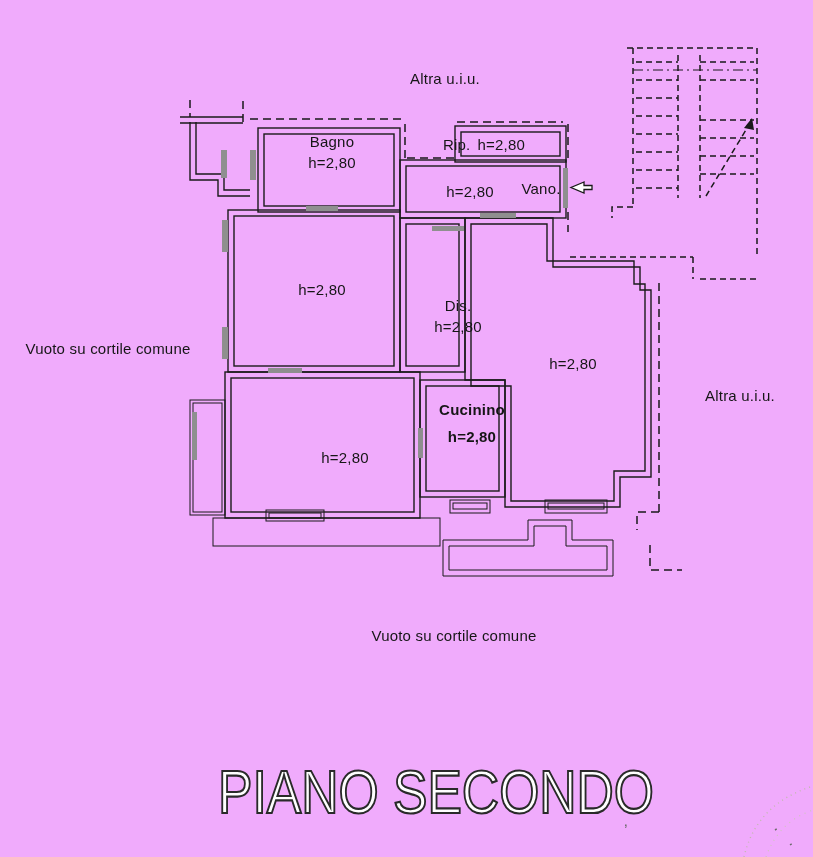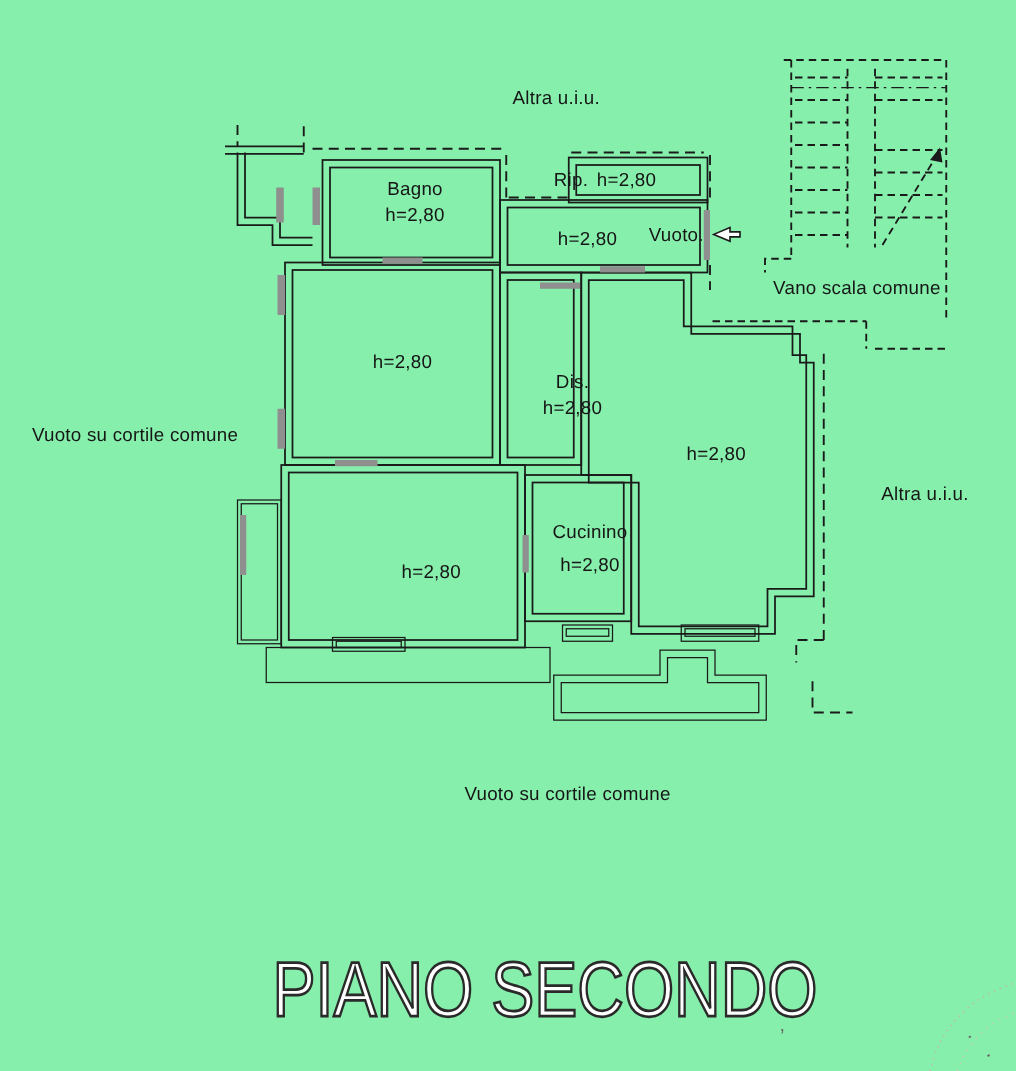--- a/index.html
+++ b/index.html
@@ -1,16 +1,16 @@
 <!DOCTYPE html>
 <html><head>
 <meta charset="utf-8">
 <style>
   html,body{margin:0;padding:0;background:#ffffff;}
-  #stage{position:relative;width:813px;height:857px;background:#86efac;overflow:hidden;
+  #stage{position:relative;width:813px;height:857px;background:#f0abfc;overflow:hidden;
          font-family:"Liberation Sans",sans-serif;}
   .lbl{position:absolute;font-size:15px;line-height:21px;color:#161616;text-align:center;
        letter-spacing:.2px;white-space:nowrap;}
   .lbl .row{display:block;}
   .inline-gap{display:inline-block;margin-left:7px;}
   .cucinino-lines{line-height:27px;}
   svg{position:absolute;left:0;top:0;}
   .artifact{position:absolute;color:#6b6b6b;font-size:16px;}
 </style>
 </head>
@@ -140,48 +140,47 @@
       <path d="M706,196 L752,120"></path>
       <path stroke-dasharray="10 4 2 4" stroke-width="1" d="M633,70 H757"></path>
     </g>
     <polygon points="752,118 744,128 754,130" fill="#1a1a1a"></polygon>
 
     <path d="M584,182 L571,187.5 L584,193 V189.5 H592 V185.5 H584 Z" fill="#ffffff" stroke="#1a1a1a" stroke-width="1.3"></path>
   </svg>
 
   <div class="lbl" style="left:400px;top:68px;width:90px;">Altra u.i.u.</div>
 
-  <div class="lbl" style="left:262px;top:141px;width:140px;text-align:center;">
+  <div class="lbl" style="left:262px;top:131px;width:140px;text-align:center;">
     <span class="row">Bagno</span>
     <span class="row">h=2,80</span>
   </div>
 
   <div class="lbl" style="left:428px;top:134px;width:112px;">
     <span>Rip.</span><span class="inline-gap">h=2,80</span>
   </div>
 
   <div class="lbl" style="left:438px;top:181px;width:64px;">h=2,80</div>
-  <div class="lbl" style="left:518px;top:178px;width:46px;">Vuoto.</div>
+  <div class="lbl" style="left:518px;top:178px;width:46px;">Vano.</div>
 
   <div class="lbl" style="left:262px;top:279px;width:120px;">h=2,80</div>
 
   <div class="lbl" style="left:420px;top:295px;width:76px;">
     <span class="row">Dis.</span>
     <span class="row">h=2,80</span>
   </div>
 
   <div class="lbl" style="left:513px;top:353px;width:120px;">h=2,80</div>
 
-  <div class="lbl" style="left:608px;top:220px;width:155px;">Vano scala comune</div>
 
   <div class="lbl" style="left:14px;top:338px;width:188px;">Vuoto su cortile comune</div>
 
   <div class="lbl" style="left:698px;top:385px;width:84px;">Altra u.i.u.</div>
 
-  <div class="lbl cucinino-lines" style="left:420px;top:412px;width:104px;">
+  <div class="lbl cucinino-lines" style="left:420px;top:396px;width:104px;font-weight:bold;">
     <span class="row">Cucinino</span>
     <span class="row">h=2,80</span>
   </div>
 
   <div class="lbl" style="left:285px;top:447px;width:120px;">h=2,80</div>
 
   <div class="lbl" style="left:360px;top:625px;width:188px;">Vuoto su cortile comune</div>
 
   <svg width="813" height="110" viewBox="0 0 813 110" style="top:747px;">
     <text x="436" y="66" text-anchor="middle" textLength="436" lengthAdjust="spacingAndGlyphs" font-family="Liberation Sans, sans-serif" font-size="62" fill="#fefefe" stroke="#2a2a2a" stroke-width="2.2">PIANO SECONDO</text>

